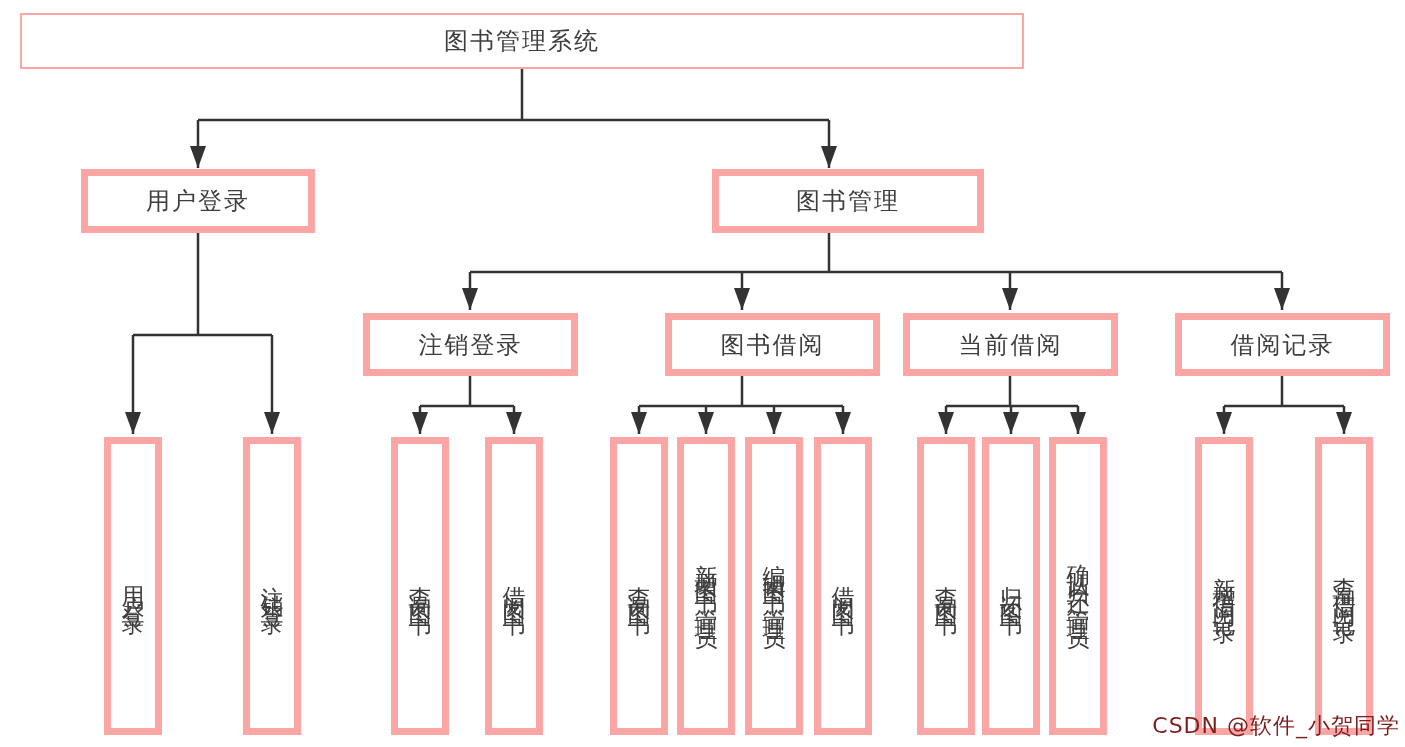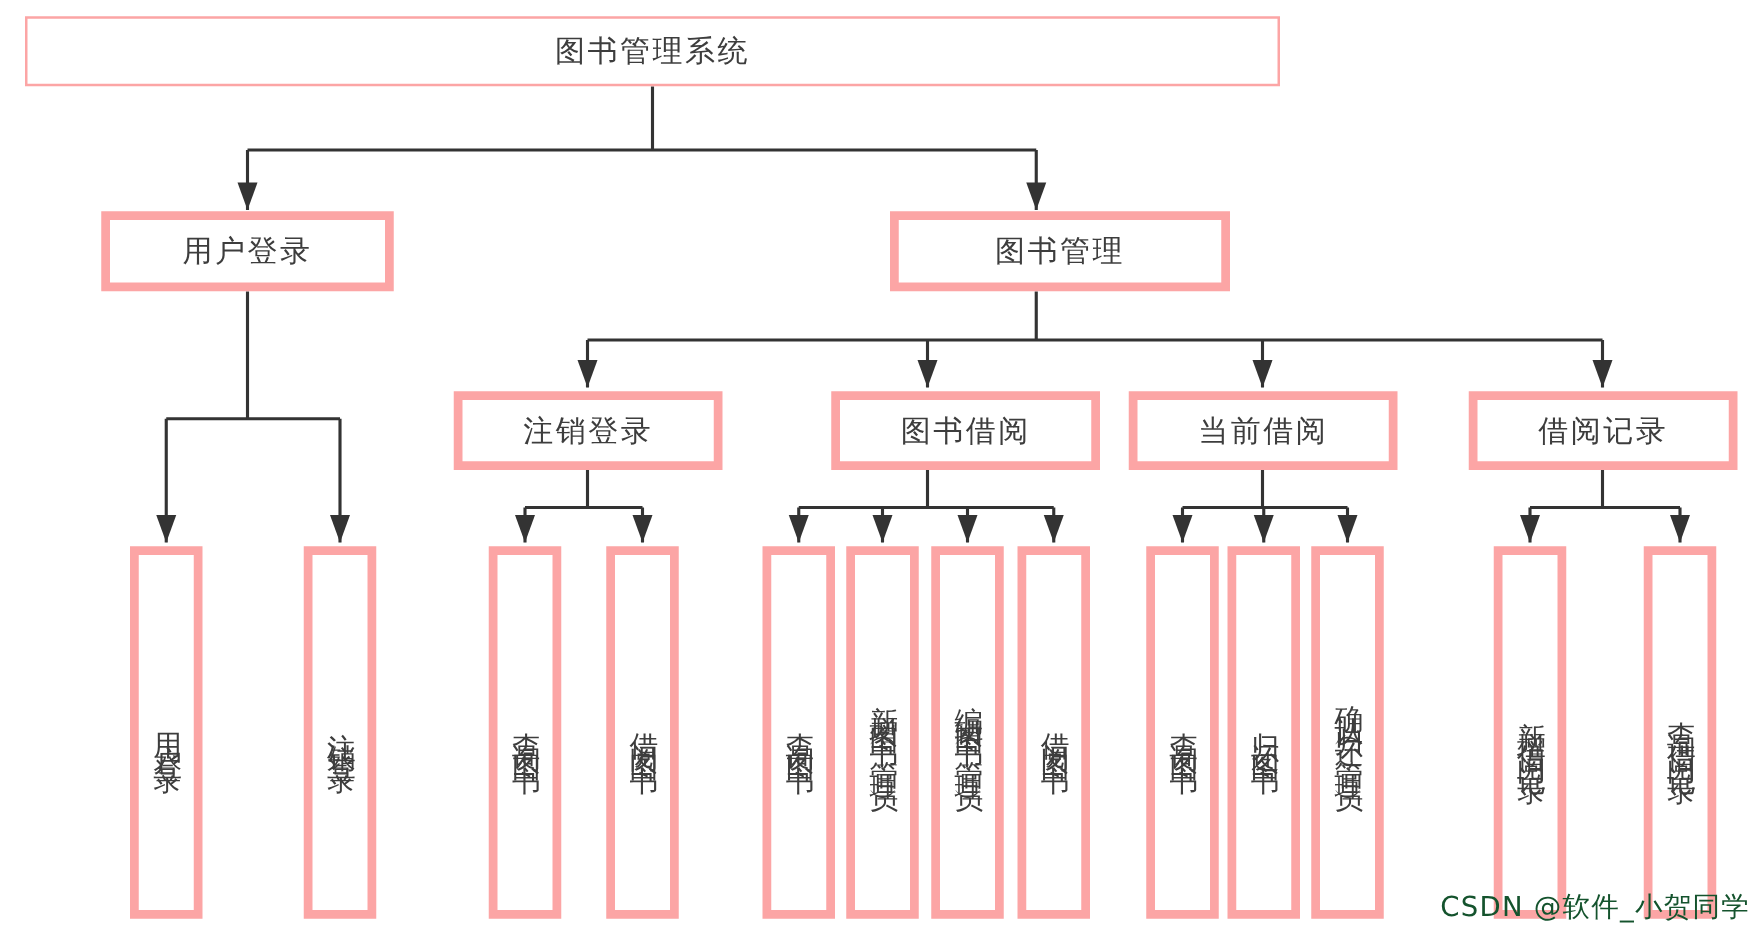--- a/index.html
+++ b/index.html
@@ -48,21 +48,21 @@
     font-size: 23px;
     letter-spacing: 9px;
     line-height: 1;
     text-align: center;
   }
   .watermark {
     position: absolute;
     right: 5px;
     top: 711px;
     font-size: 22px;
-    color: #14532d;
+    color: #7f1d1d;
     letter-spacing: 1px;
     z-index: 2;
     white-space: nowrap;
   }
 </style>
 </head>
 <body>
 
 <div class="stage">
 

